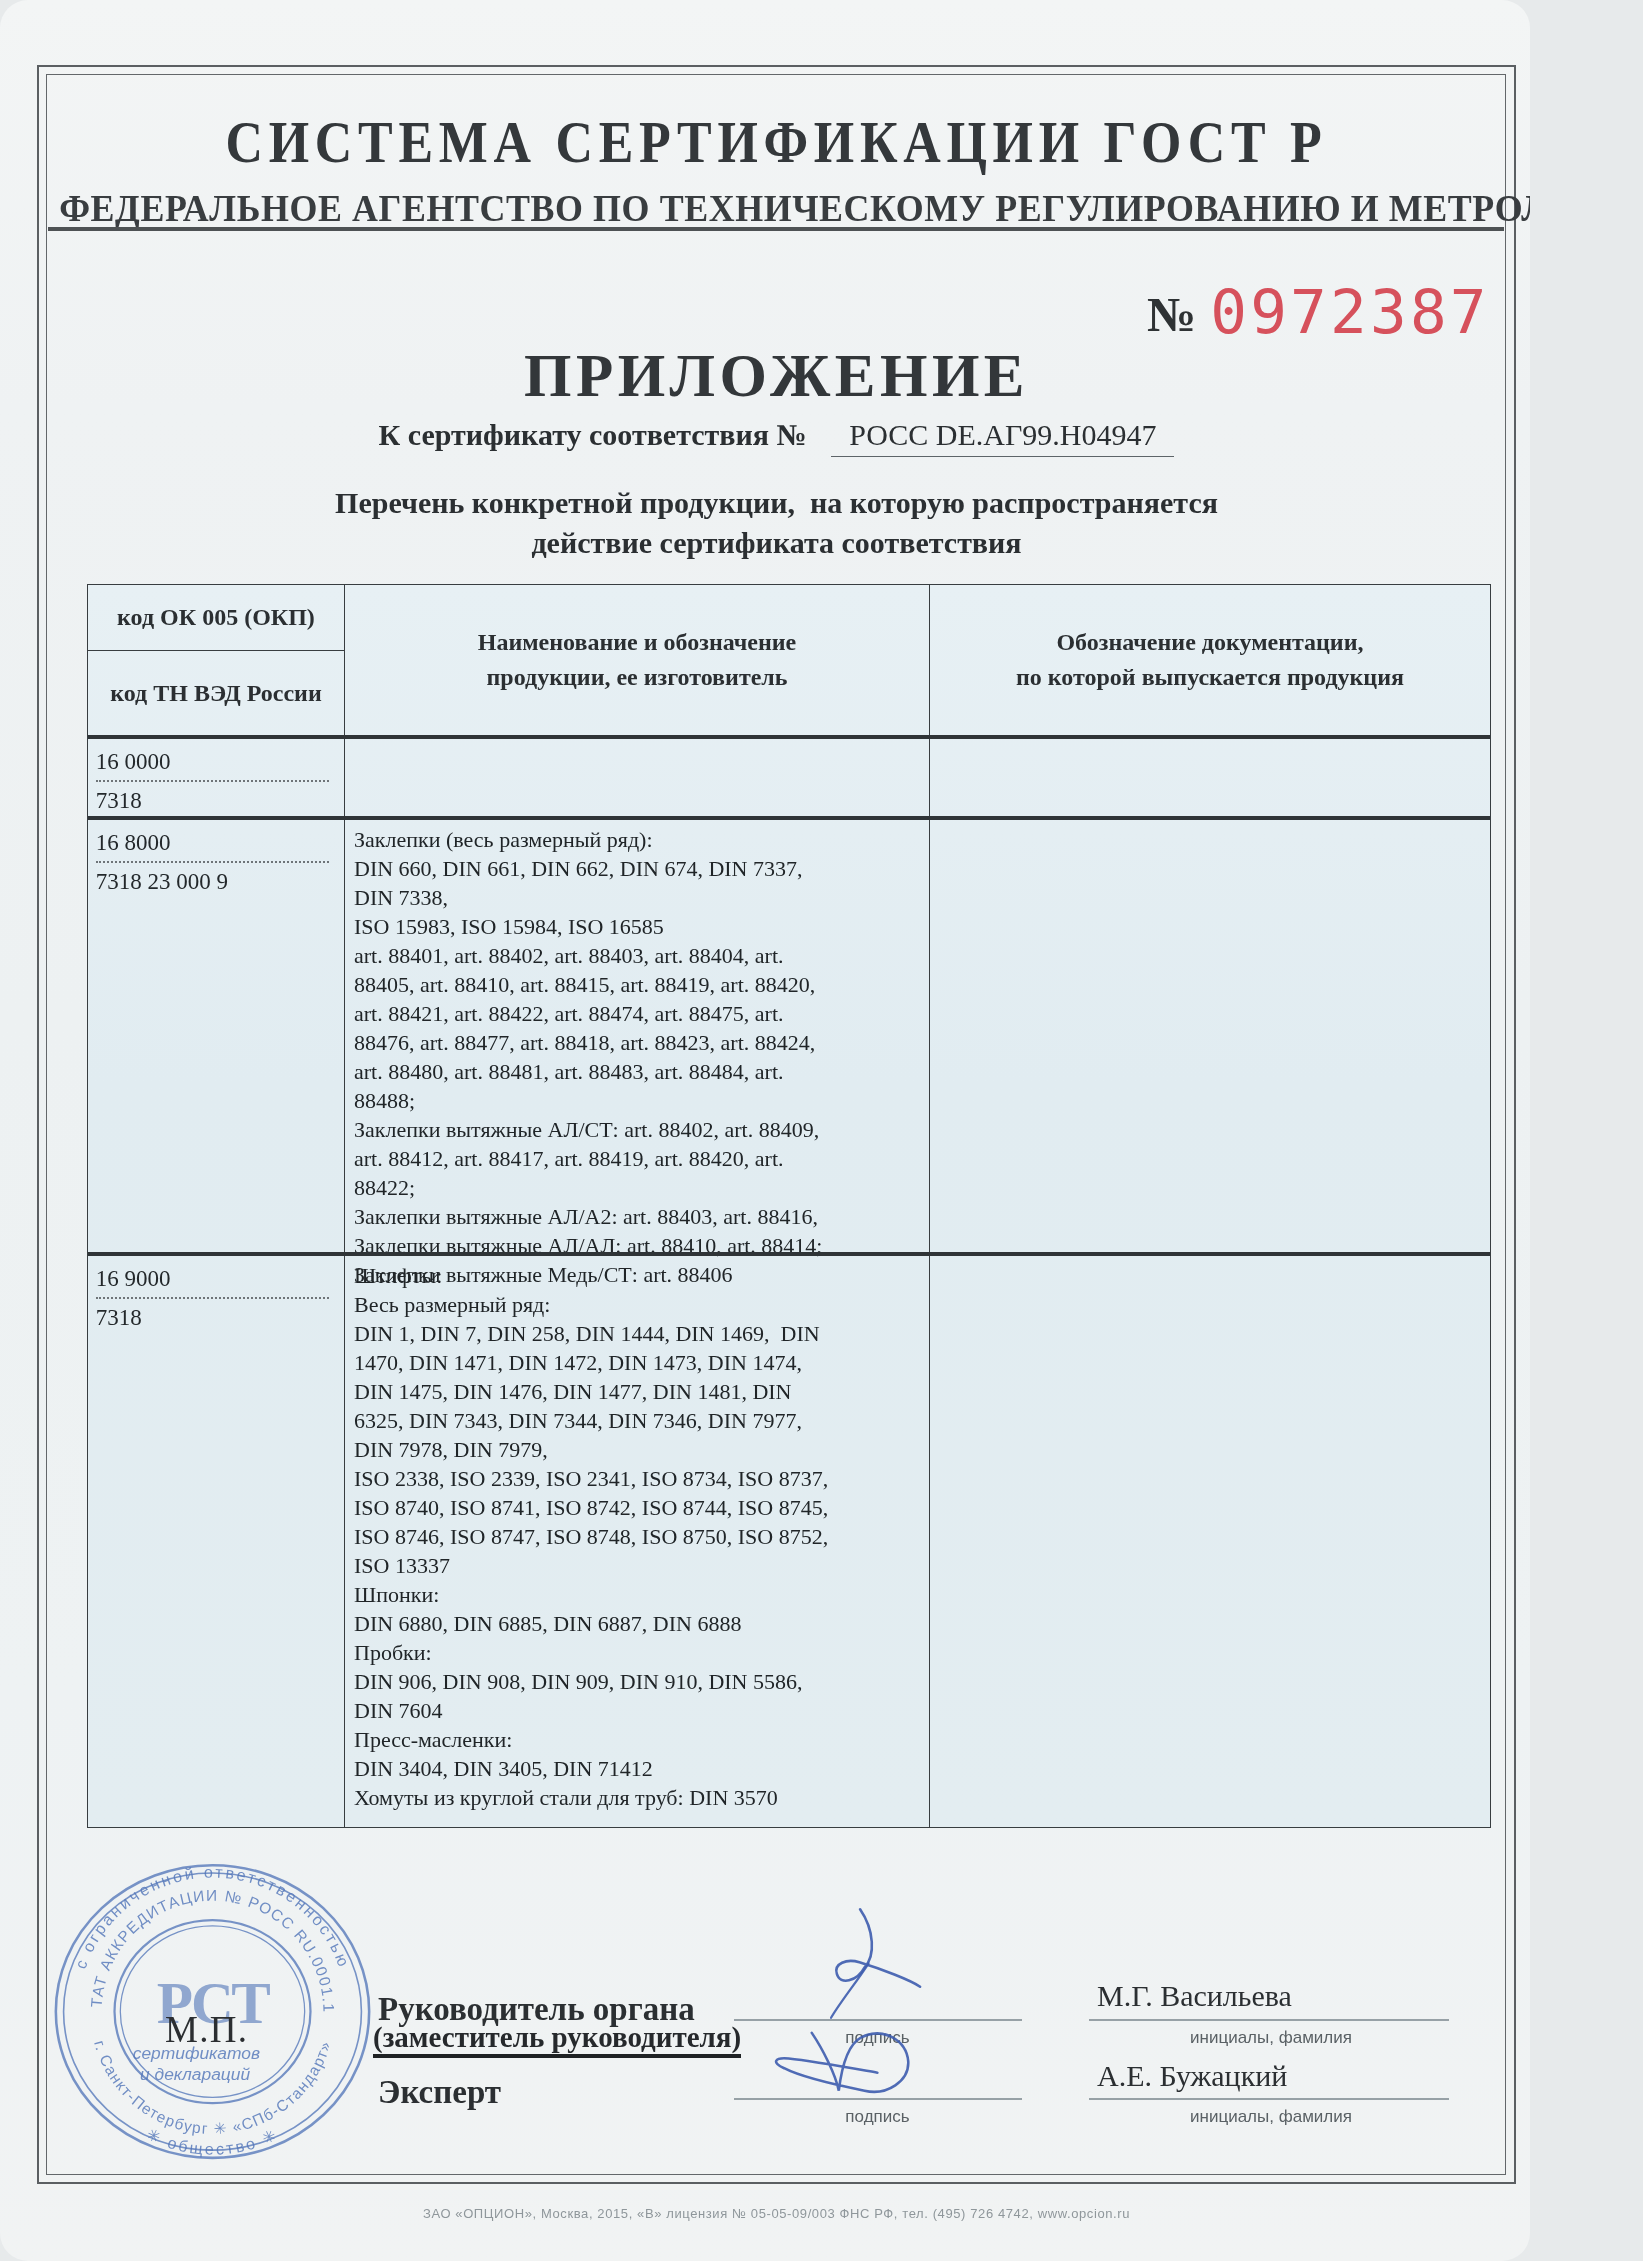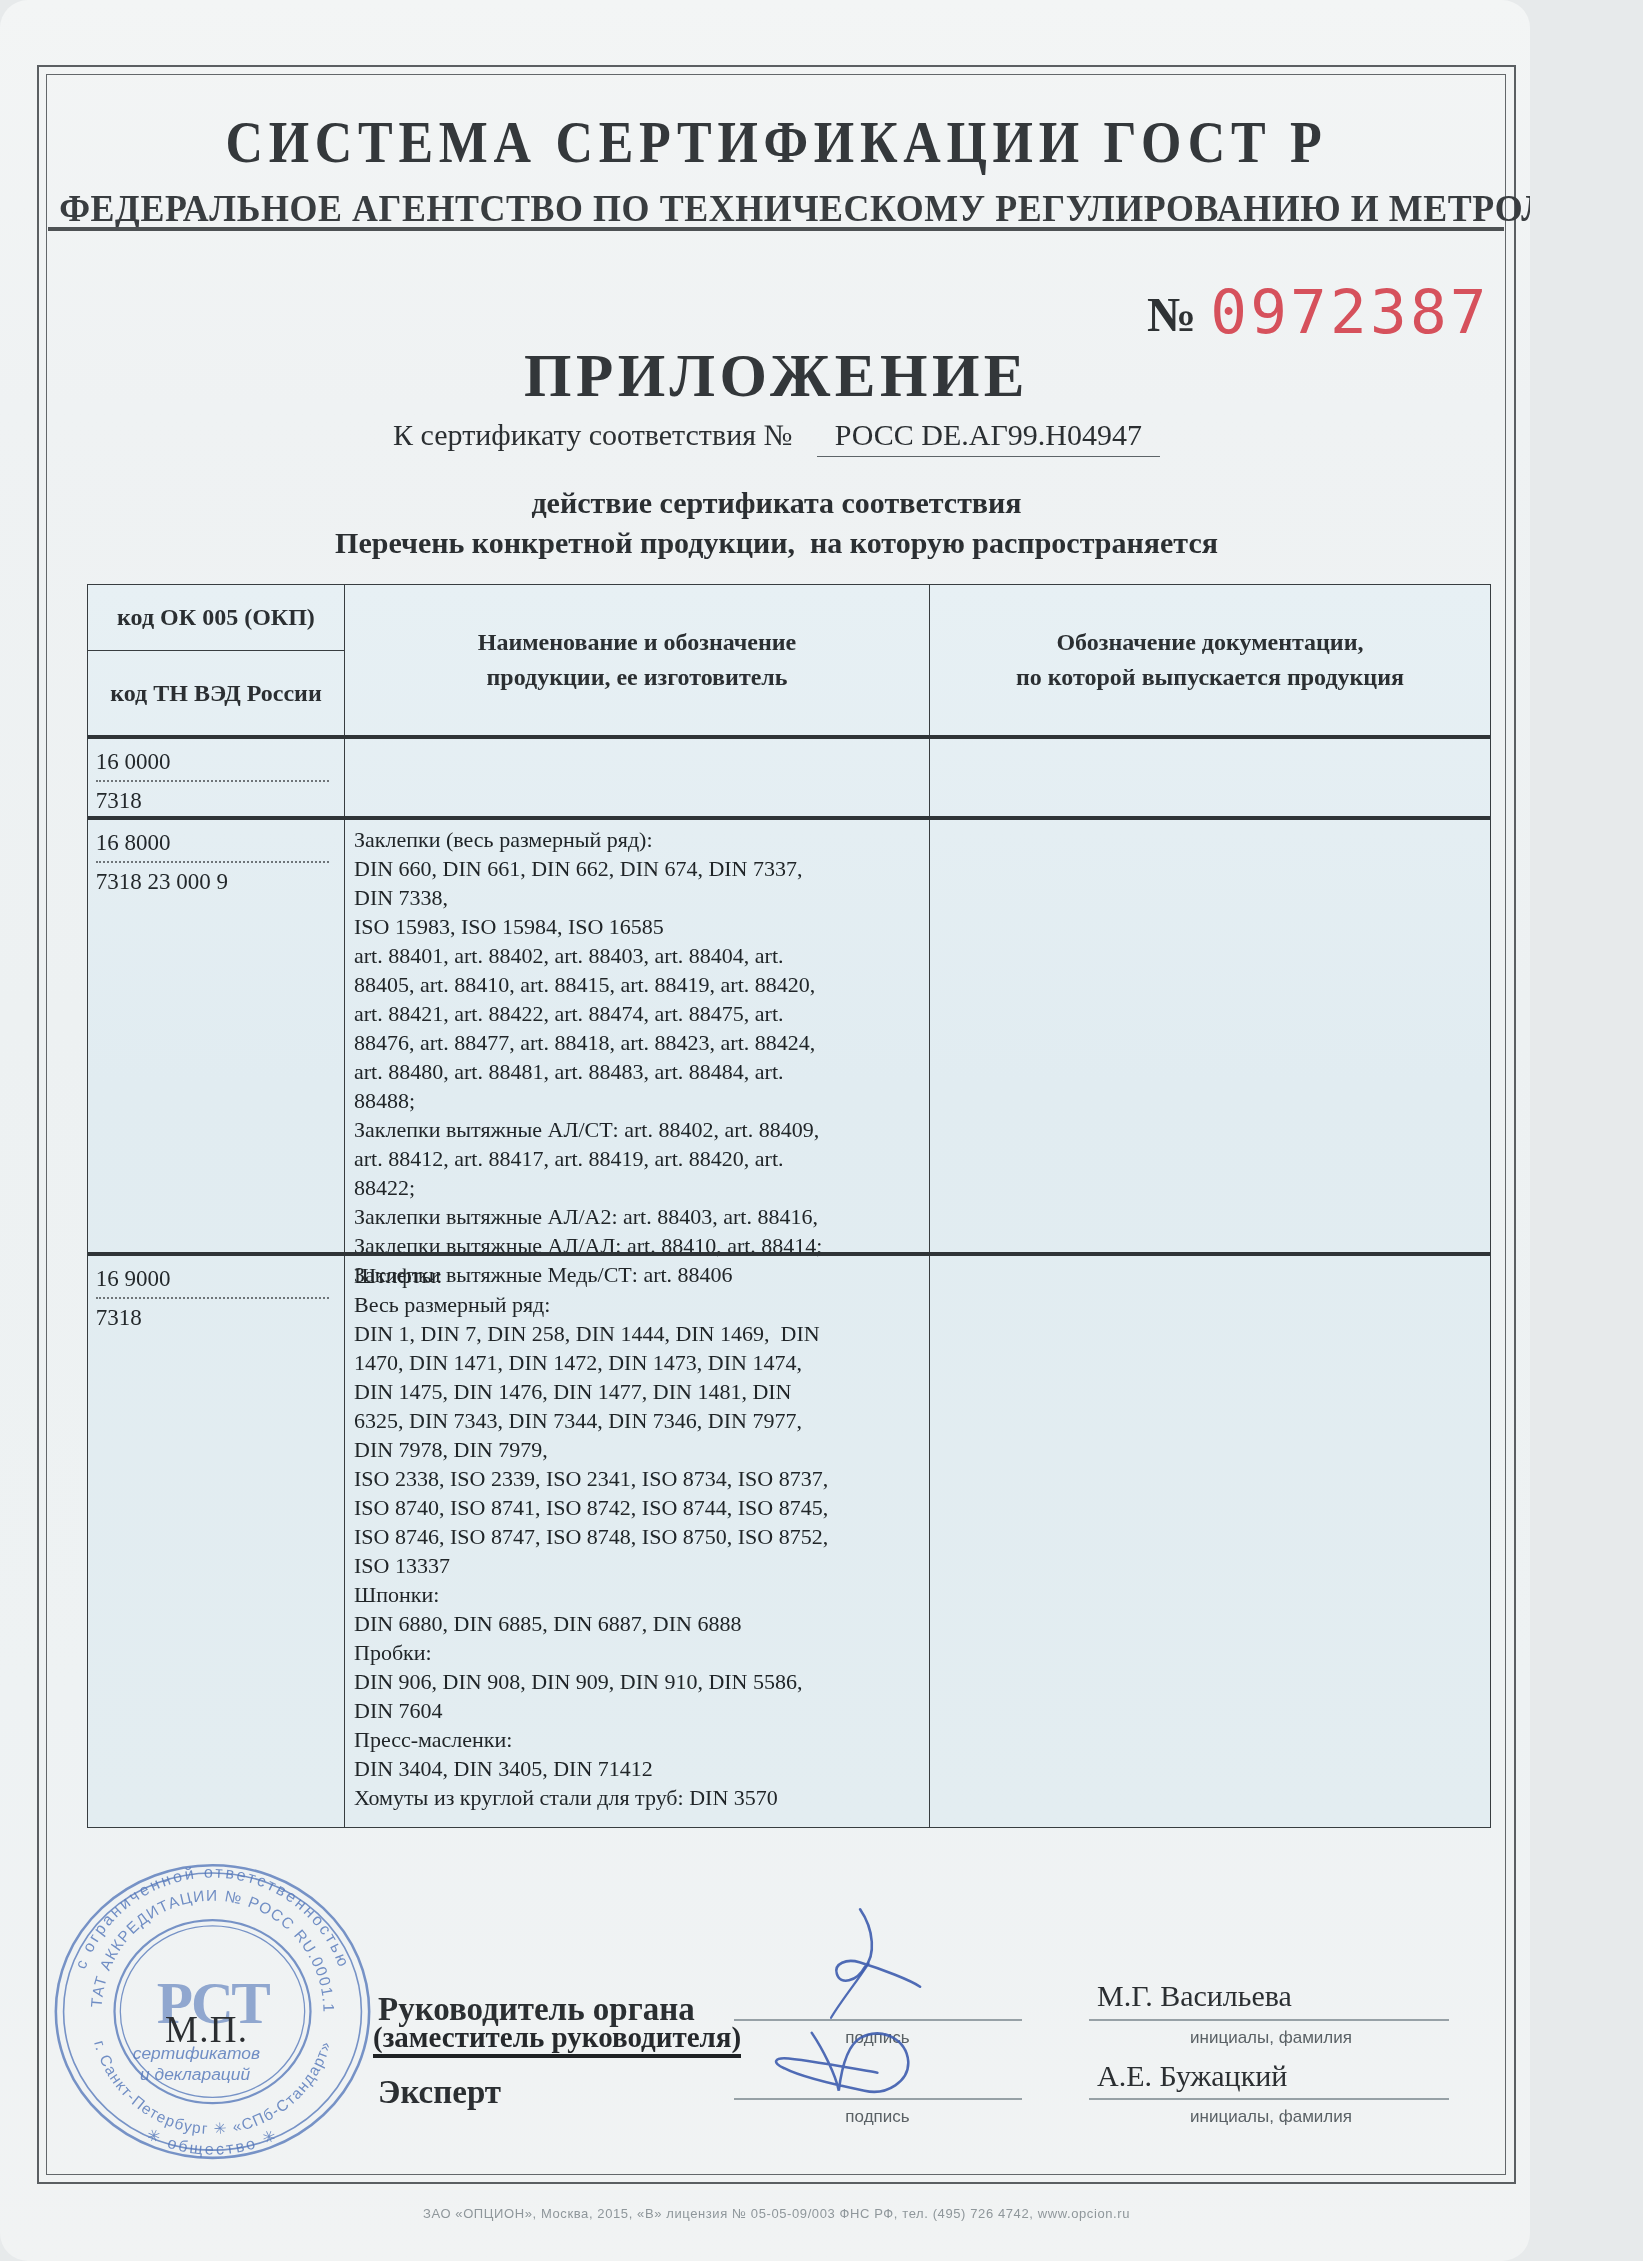--- a/index.html
+++ b/index.html
@@ -14,21 +14,21 @@
   .frame-inner{position:absolute;left:46px;top:74px;width:1460px;height:2101px;border:1.9px solid #63676a;box-sizing:border-box;}
   .hdr{position:absolute;left:37px;top:108px;width:1479px;text-align:center;}
   .hdr-line1{font-size:59px;font-weight:bold;letter-spacing:6.5px;color:#34383b;transform:scaleX(.88);transform-origin:center;white-space:pre;}
   .hdr-line2{margin-top:10.3px;font-size:37px;font-weight:bold;letter-spacing:0.6px;color:#393d40;transform:scaleX(.97);transform-origin:center;white-space:pre;}
   .hdr-rule{position:absolute;left:48px;top:227px;width:1456px;height:3.9px;background:#4e5254;}
   .cert-number{position:absolute;left:1147px;top:281px;display:flex;align-items:flex-start;}
   .no-sign{font-size:49px;font-weight:bold;color:#2e3234;margin-top:5.2px;}
   .no-digits{font-family:"DejaVu Sans Mono",monospace;font-size:61px;line-height:61px;color:#d6515c;letter-spacing:3.2px;margin-left:14px;}
   .doc-title{position:absolute;left:37px;top:341px;width:1479px;text-align:center;font-size:61px;font-weight:bold;letter-spacing:4.5px;color:#33373a;}
   .subtitle{position:absolute;left:37px;top:418px;width:1479px;text-align:center;font-size:30px;color:#2b2f32;}
-  .subtitle-label{font-weight:normal;margin-top:36px;}
+  .subtitle-label{font-weight:bold;margin-top:36px;}
   .subtitle-value{display:inline-block;margin-left:17px;padding:0 18px 3.9px 18px;border-bottom:1.9px solid #5d6468;}
   .purpose{position:absolute;left:37px;top:483px;width:1479px;text-align:center;font-size:30px;font-weight:bold;color:#2b2f32;line-height:40px;}
   .purpose div{white-space:pre;}
   .ctable{
     position:absolute;left:87px;top:584px;width:1404px;height:1244px;box-sizing:border-box;
     border:1.9px solid #383d40;display:flex;flex-direction:column;
     background:linear-gradient(180deg,#e7f0f4 0%,#e1ecf1 40%,#e3edf1 100%);
   }
   .trow{display:grid;grid-template-columns:257px 585px 1fr;box-sizing:border-box;}
   .trow + .trow{border-top:4.5px solid #2f3437;}
@@ -93,22 +93,22 @@
   </div>
 
   <div class="doc-title">ПРИЛОЖЕНИЕ</div>
 
   <div class="subtitle">
     <span class="subtitle-label">К сертификату соответствия №</span>
     <span class="subtitle-value">РОСС DE.АГ99.Н04947</span>
   </div>
 
   <div class="purpose">
+    <div>Перечень конкретной продукции,  на которую распространяется</div>
     <div>действие сертификата соответствия</div>
-    <div>Перечень конкретной продукции,  на которую распространяется</div>
   </div>
 
   <div class="ctable">
     <div class="trow thead">
       <div class="cell c1 hc1">
         <div class="hc1-top htxt">код ОК 005 (ОКП)</div>
         <div class="hc1-bot htxt">код ТН ВЭД России</div>
       </div>
       <div class="cell c2 hcell">
         <div class="htxt">Наименование и обозначение</div>

